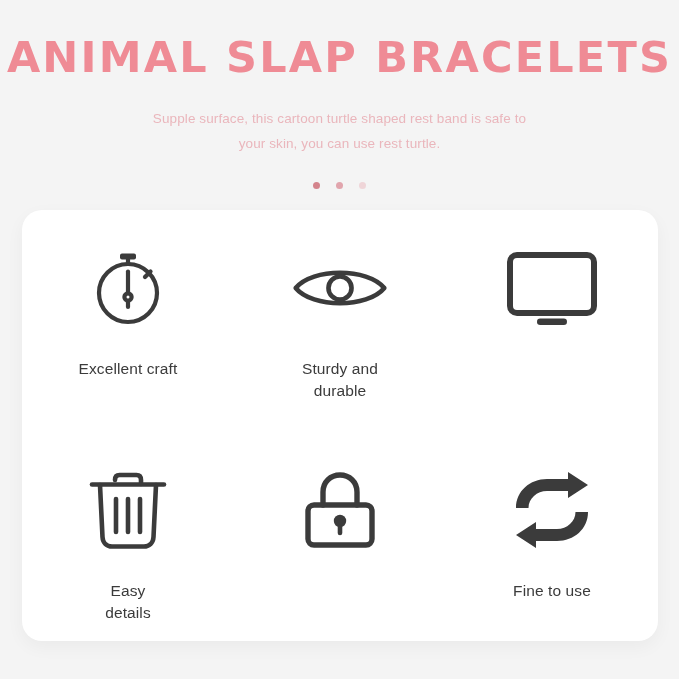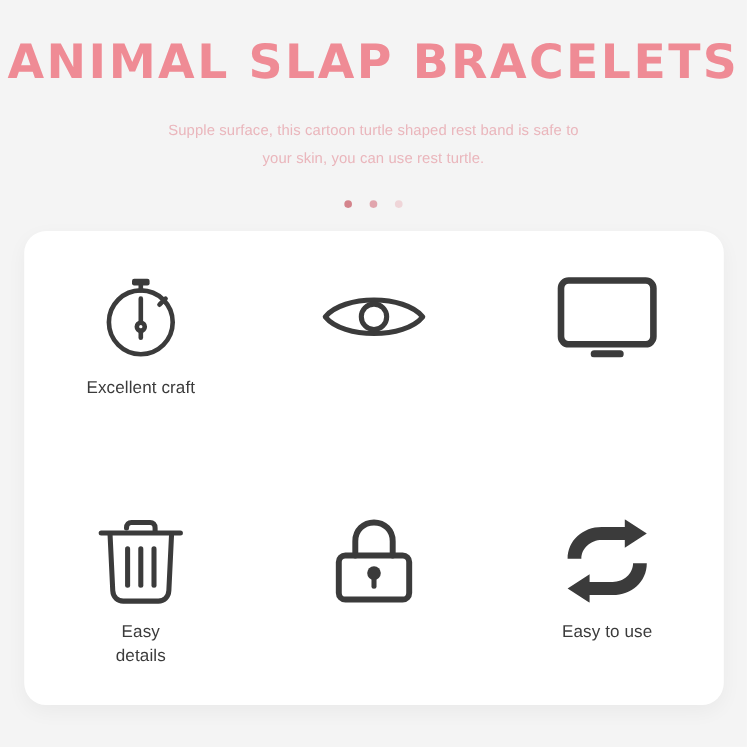--- a/index.html
+++ b/index.html
@@ -106,21 +106,21 @@
   }
   .feature.row2 { padding-top: 42px; }
   .icon-wrap {
     width: 96px;
     height: 84px;
     display: flex;
     align-items: center;
     justify-content: center;
   }
   .feature-label {
-    margin-top: 12px;
+    margin-top: 28px;
     font-family: "Liberation Sans", sans-serif;
     font-size: 15.5px;
     color: #3b3b3b;
     line-height: 22px;
     text-align: center;
     letter-spacing: 0.1px;
     white-space: pre-line;
   }
 </style>
 </head>
@@ -159,20 +159,22 @@
         <div class="feature-label">Excellent craft</div>
       </div>
 
       <div class="feature">
         <div class="icon-wrap">
           <svg width="104" height="62" viewBox="0 0 104 62" fill="none" stroke="#3b3b3b" stroke-width="5" stroke-linecap="round" stroke-linejoin="round">
             <path d="M4 31 C22 9, 82 9, 100 31 C82 53, 22 53, 4 31 Z"></path>
             <circle cx="52" cy="31" r="12.5"></circle>
           </svg>
         </div>
+        <div class="feature-label">Sturdy and
+durable</div>
       </div>
 
       <div class="feature">
         <div class="icon-wrap">
           <svg width="92" height="74" viewBox="0 0 92 74" fill="none" stroke="#3b3b3b" stroke-width="6" stroke-linecap="round" stroke-linejoin="round">
             <rect x="4" y="4" width="84" height="58" rx="7"></rect>
             <rect x="31" y="67.5" width="30" height="6.5" rx="3.2" fill="#3b3b3b" stroke="none"></rect>
           </svg>
         </div>
       </div>
@@ -209,18 +211,18 @@
             <path d="M10 36
                      C10 19, 24 7, 41 7
                      L62 7 L62 0 L82 13 L62 26 L62 19 L41 19
                      C31 19, 22.5 26.5, 22.5 36 Z"></path>
             <path d="M82 40
                      C82 57, 68 69, 51 69
                      L30 69 L30 76 L10 63 L30 50 L30 57 L51 57
                      C61 57, 69.5 49.5, 69.5 40 Z"></path>
           </svg>
         </div>
-        <div class="feature-label">Easy to use</div>
+        <div class="feature-label">Fine to use</div>
       </div>
 
     </div>
   </div>
 </div>
 
 </body></html>

